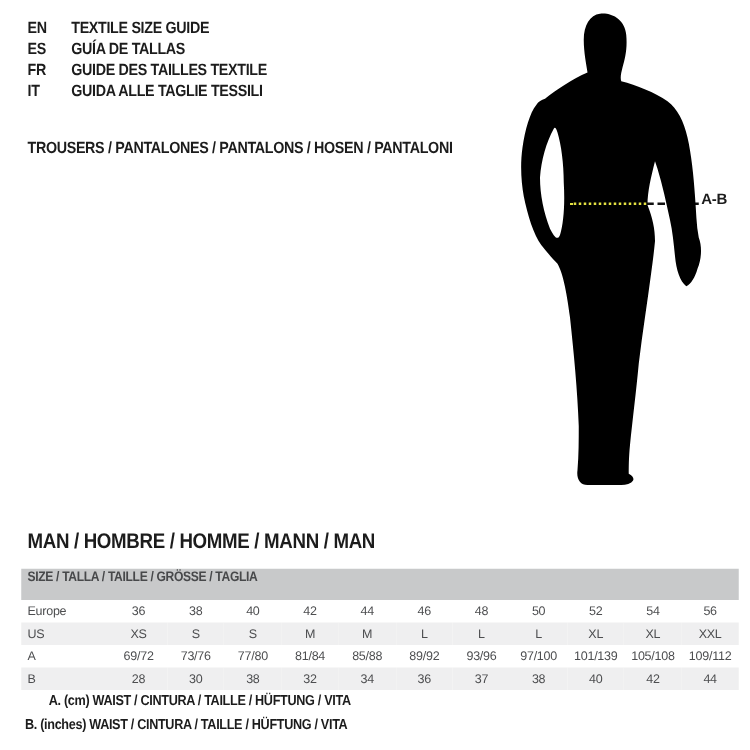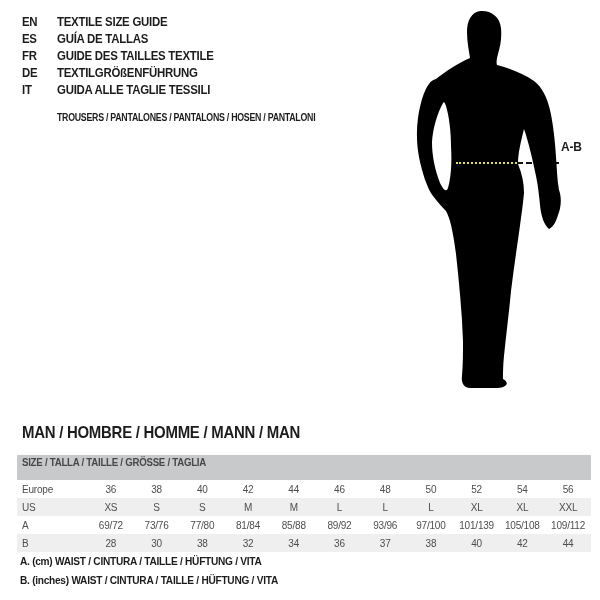--- a/index.html
+++ b/index.html
@@ -25,66 +25,62 @@
     transform:scaleX(0.88);
     transform-origin:0 50%;
     letter-spacing:-0.3px;
     white-space:nowrap;
   }
   
   .lang-block{position:absolute;top:13px;left:22px;font-weight:700;font-size:13px;}
   .lang-row{display:flex;height:17px;line-height:17px;}
   .lang-code{width:35px;}
   
-  .category-title{position:absolute;top:109px;left:22px;font-weight:700;font-size:10px;line-height:17px;margin-left:35px;}
+  .category-title{position:absolute;top:109px;left:22px;font-weight:700;font-size:13px;line-height:17px;}
   .gender-title{position:absolute;top:425px;left:22px;font-weight:700;font-size:17px;line-height:15px;}
   
   .figure-svg{position:absolute;left:410px;top:0;z-index:1;}
   .measure-dash-black{position:absolute;left:517px;top:162px;width:42px;height:0;border-top:2px dashed #111;z-index:0;}
   .measure-dot-yellow{position:absolute;left:456px;top:162px;width:61px;height:0;border-top:2px dotted var(--measure-dot);z-index:2;}
-  .measure-label{position:absolute;left:561px;top:140px;font-size:12px;font-weight:700;z-index:2;letter-spacing:-0.2px;}
+  .measure-label{position:absolute;left:561px;top:152px;font-size:12px;font-weight:700;z-index:2;letter-spacing:-0.2px;}
   
   .table-wrap{position:absolute;left:17px;top:455px;width:574px;}
   .size-header{
     background:var(--header-bg);
     height:25px;line-height:15px;
     padding-left:5px;
     font-size:11px;font-weight:700;color:#47484a;
   }
   table{width:100%;border-collapse:collapse;table-layout:fixed;}
   td{
     height:18px;text-align:center;vertical-align:middle;
     font-size:10px;color:var(--table-ink);padding:0;
     letter-spacing:-0.2px;
   }
   td.rowlabel{text-align:left;padding-left:5px;}
   col.labelcol{width:71px;}
   tr.alt{background:var(--alt-row-bg);}
   
-  .notes{position:absolute;top:552px;left:20px;font-weight:700;font-size:11.5px;line-height:19px;}
+  .notes{position:absolute;top:552px;left:20px;font-weight:700;font-size:11.5px;line-height:19px;text-align:right;}
 </style>
 </head>
 <body>
 
 <div class="lang-block">
   <div class="lang-row">
     <span class="lang-code cond">EN</span>
     <span class="cond">TEXTILE SIZE GUIDE</span>
   </div>
   <div class="lang-row">
     <span class="lang-code cond">ES</span>
     <span class="cond">GUÍA DE TALLAS</span>
   </div>
   <div class="lang-row">
     <span class="lang-code cond">FR</span>
     <span class="cond">GUIDE DES TAILLES TEXTILE</span>
-  </div>
-  <div class="lang-row">
-    <span class="lang-code cond">DE</span>
-    <span class="cond">TEXTILGRÖßENFÜHRUNG</span>
   </div>
   <div class="lang-row">
     <span class="lang-code cond">IT</span>
     <span class="cond">GUIDA ALLE TAGLIE TESSILI</span>
   </div>
 </div>
 
 <div class="category-title">
   <span class="cond">TROUSERS / PANTALONES / PANTALONS / HOSEN / PANTALONI</span>
 </div>

